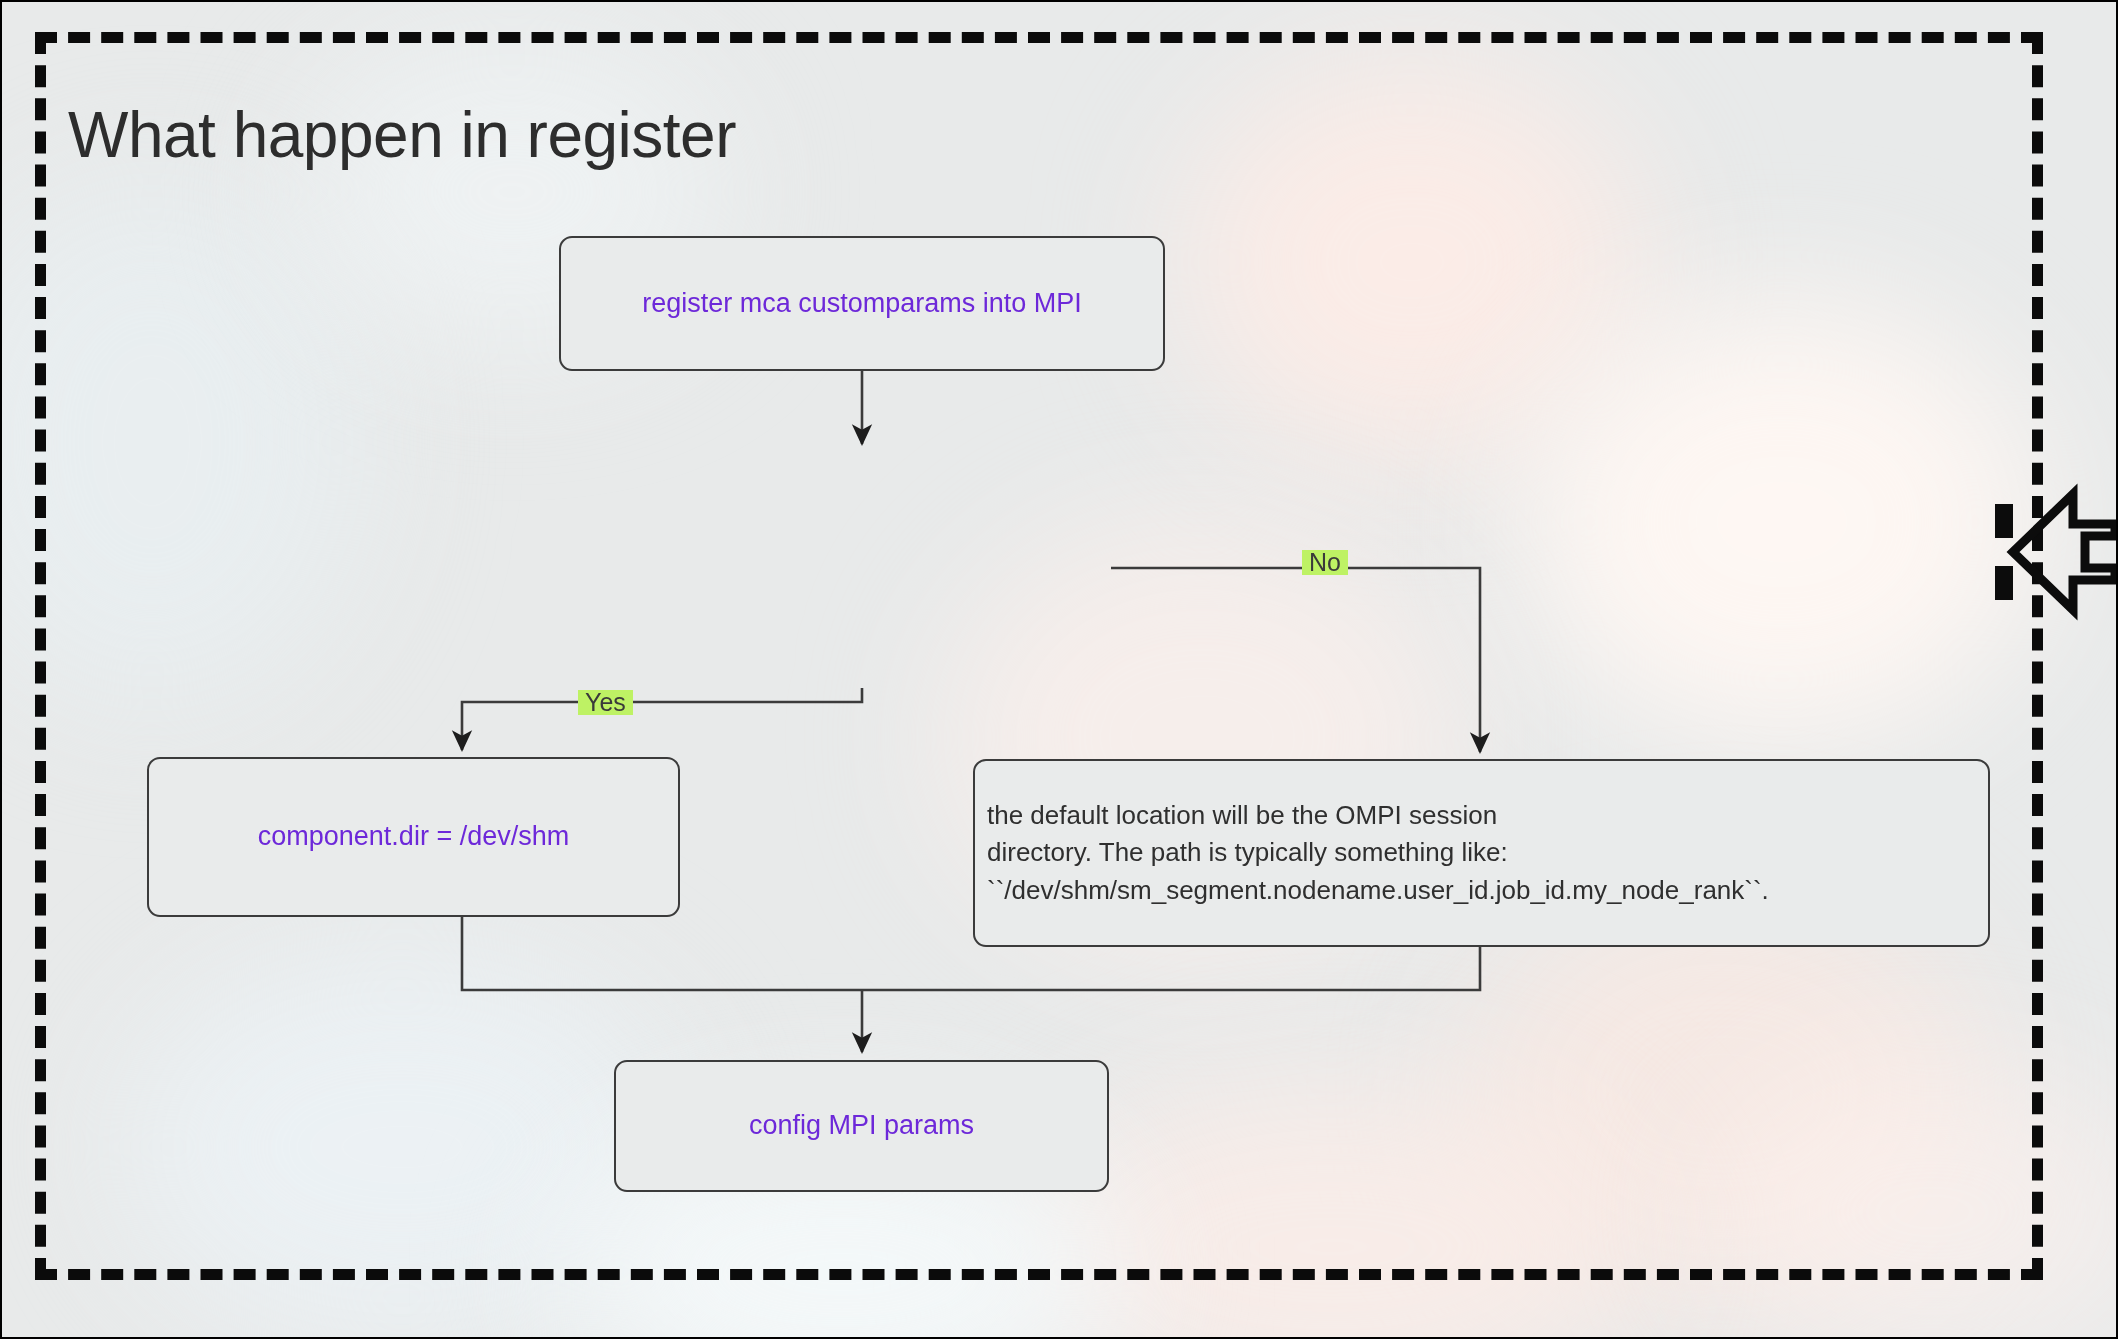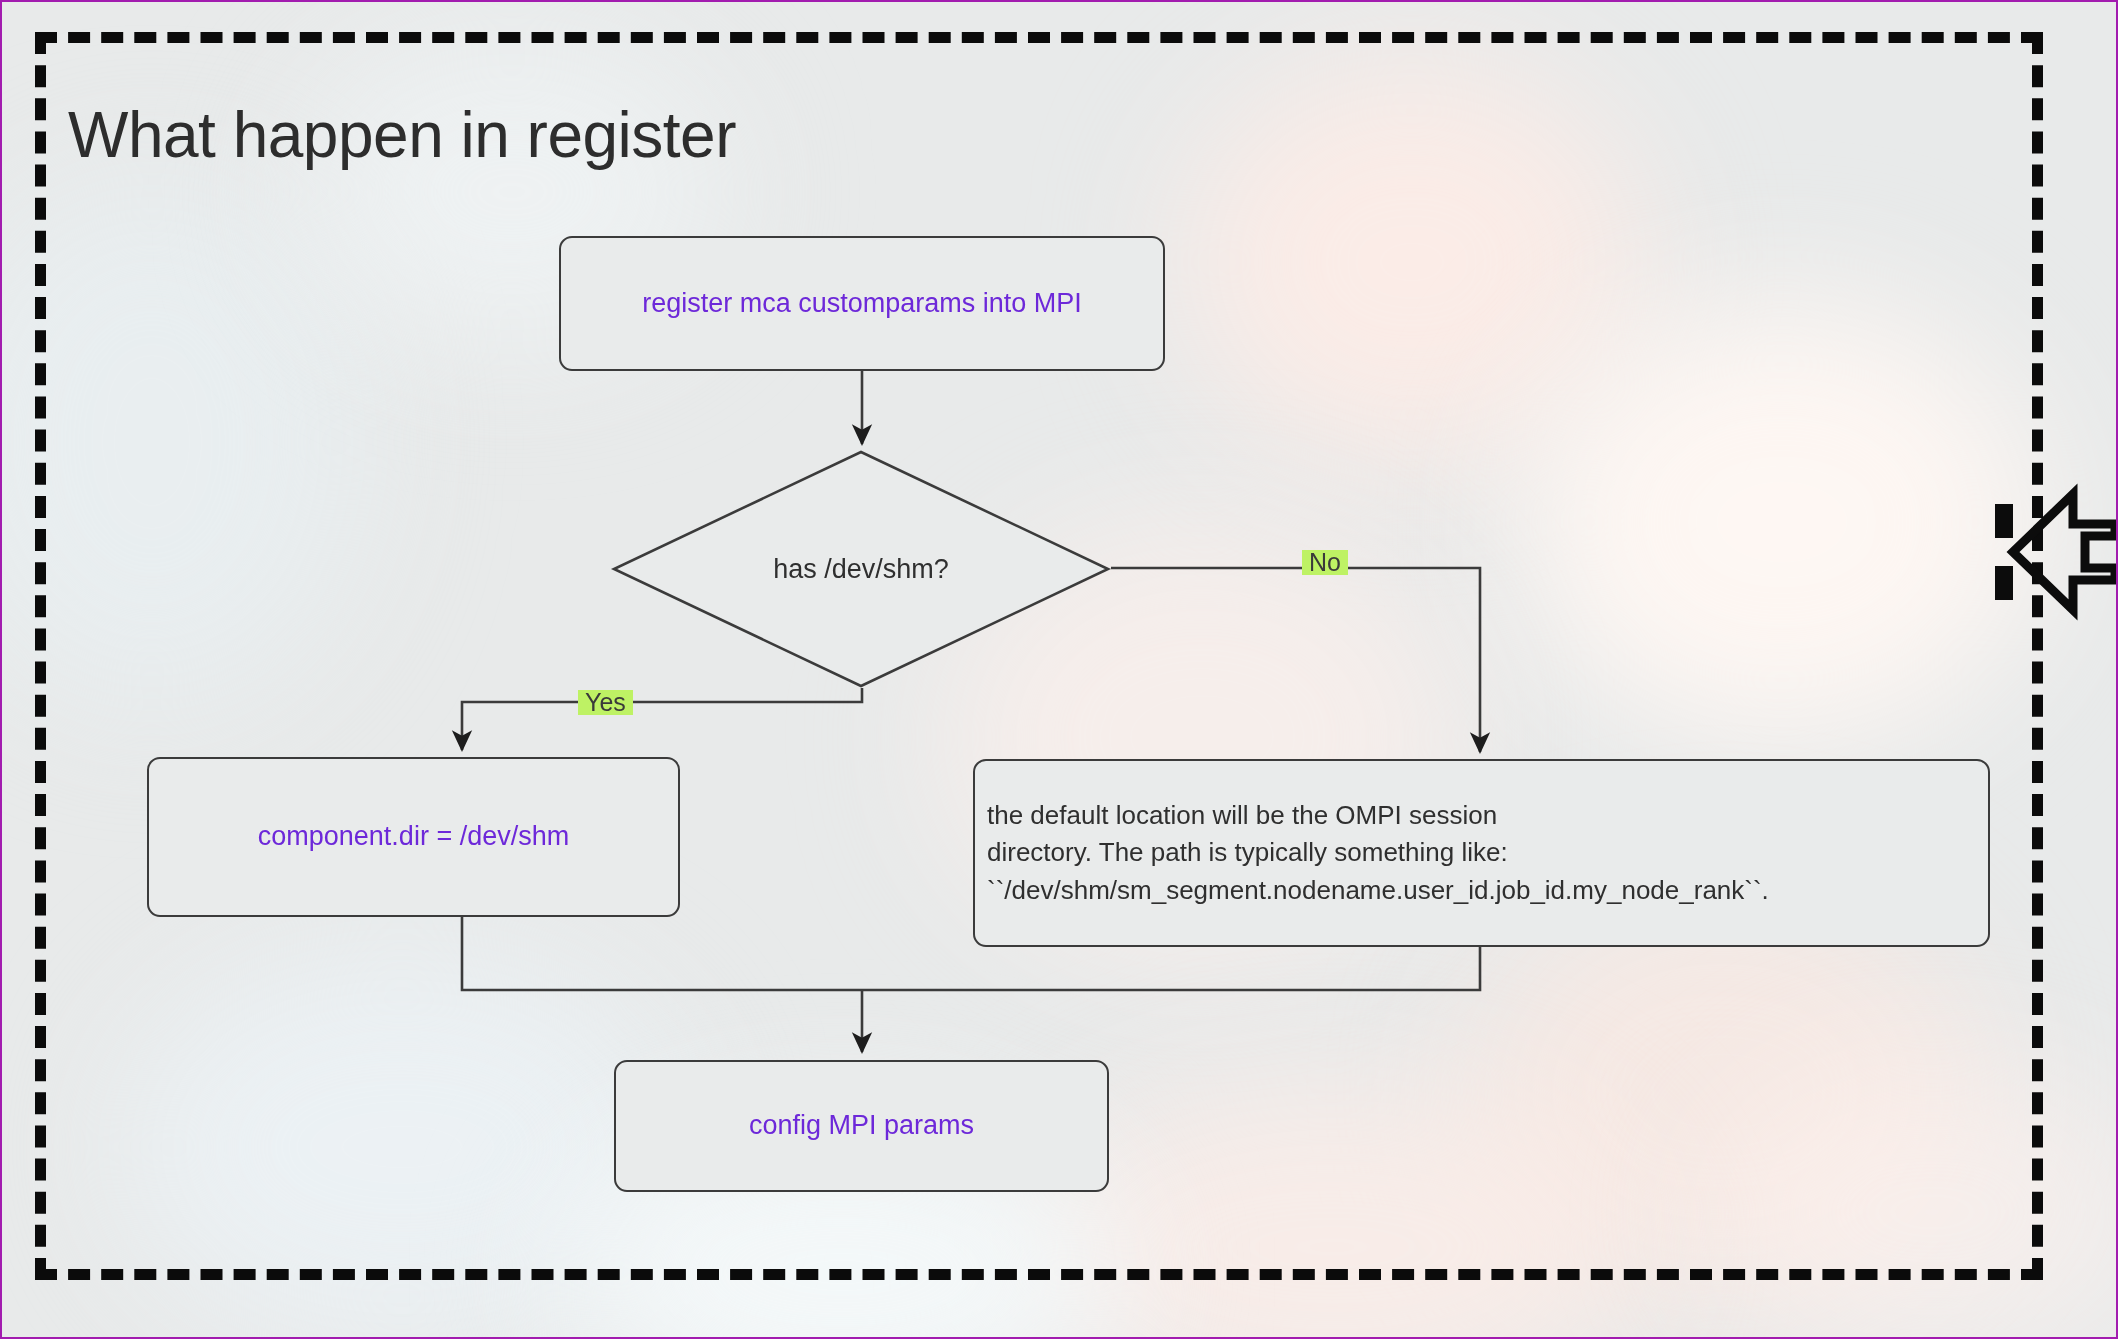--- a/index.html
+++ b/index.html
@@ -9,21 +9,21 @@
     background: #dfe2e2;
   }
   #page {
     position: relative;
     width: 2118px;
     height: 1339px;
     overflow: hidden;
     background: #e8eaea;
     font-family: "Liberation Sans", sans-serif;
     box-sizing: border-box;
-    border: 2px solid #a21caf;
+    border: 2px solid #000000;
   }
   
   .bg-layer {
     position: absolute;
     inset: 0;
     pointer-events: none;
   }
   .blob {
     position: absolute;
     border-radius: 50%;
@@ -192,26 +192,20 @@
       <path d="M460,915 L460,988 L860,988"></path>
 
       <path d="M1478,917 L1478,988 L860,988"></path>
 
       <path d="M860,988 L860,1050" marker-end="url(#arrowhead)"></path>
     </g>
   </svg>
 
   <div class="node" id="node-register">register mca customparams into MPI</div>
 
-  <div id="node-decision">
-    <svg viewBox="0 0 498 238" xmlns="http://www.w3.org/2000/svg" preserveAspectRatio="none">
-      <polygon points="249,2 496,119 249,236 2,119" fill="#e9ebeb" stroke="#3b3b3b" stroke-width="2.6"></polygon>
-    </svg>
-    <div id="decision-label">has /dev/shm?</div>
-  </div>
 
   <div class="node" id="node-component">component.dir = /dev/shm</div>
 
   <div id="node-default">the default location will be the OMPI session
 directory. The path is typically something like:
 ``/dev/shm/sm_segment.nodename.user_id.job_id.my_node_rank``.</div>
 
   <div class="node" id="node-config">config MPI params</div>
 
   <div class="edge-label" id="label-yes">Yes</div>

